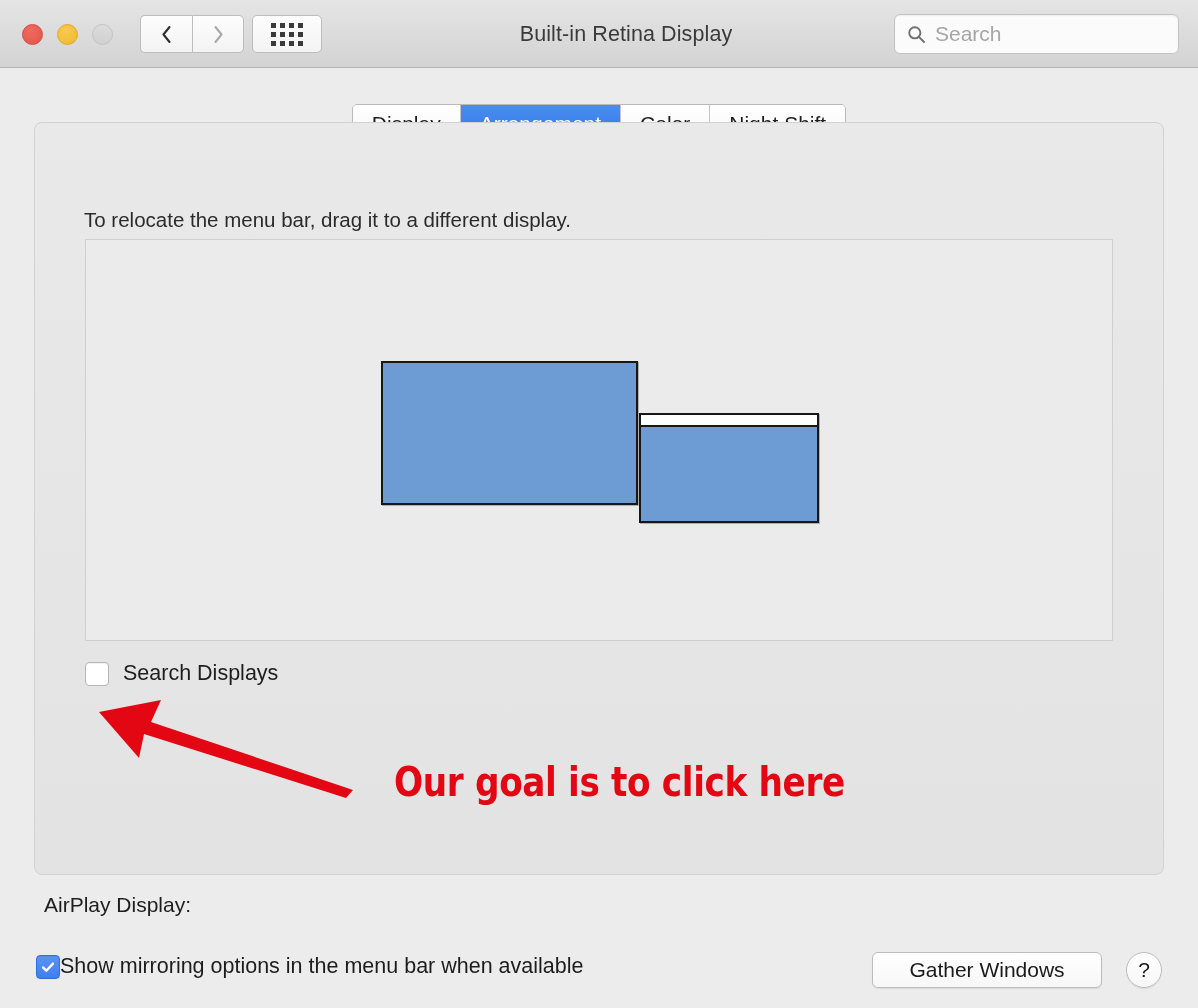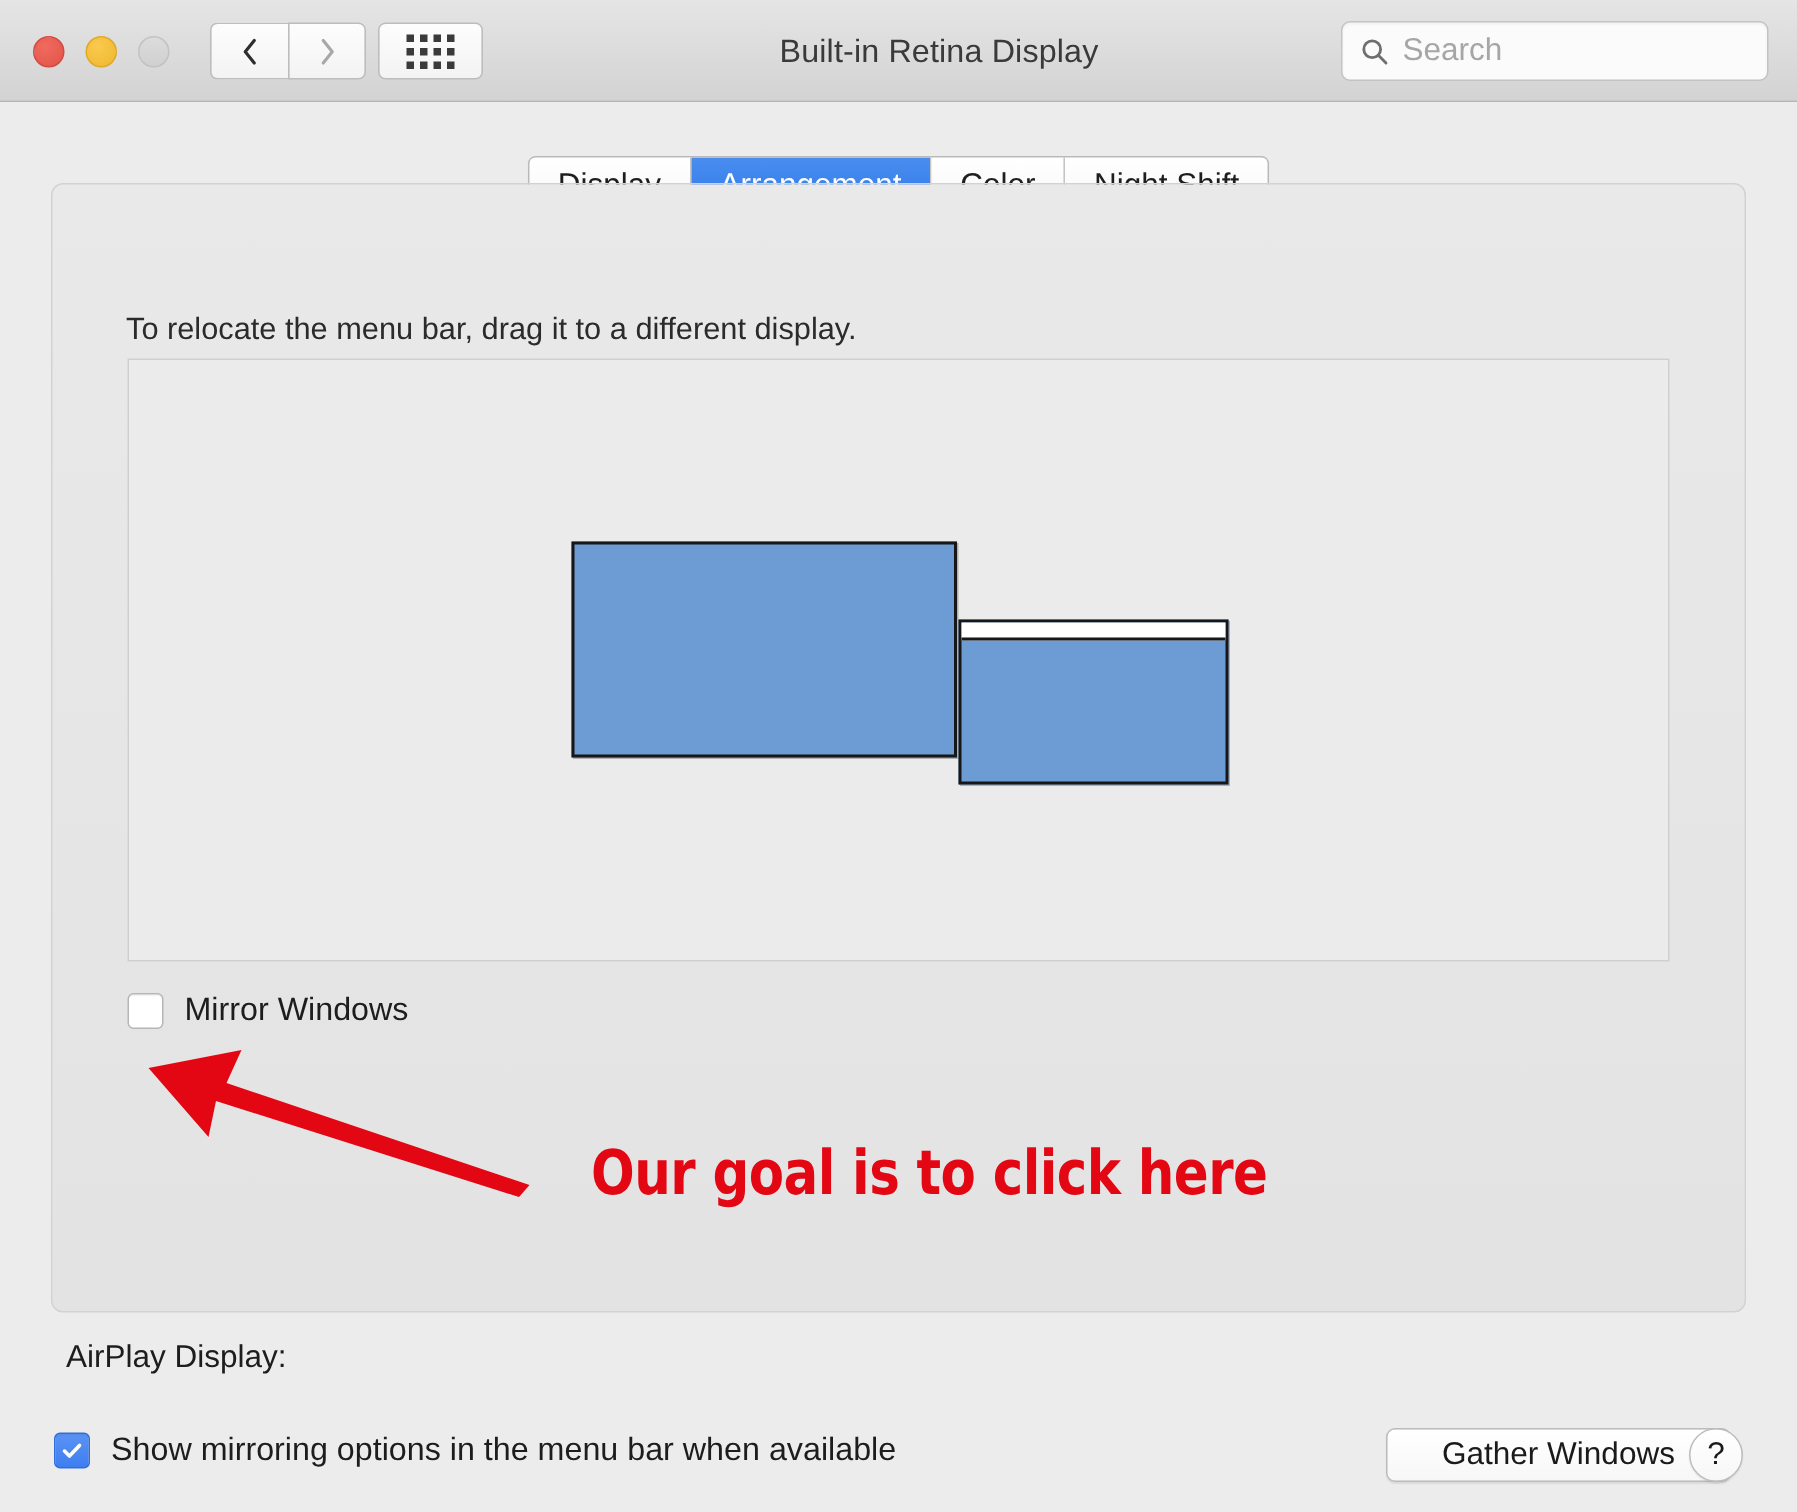--- a/index.html
+++ b/index.html
@@ -175,24 +175,24 @@
     border-radius: 0 4px 4px 0;
     display: flex; flex-direction: column; align-items: center; justify-content: center; gap: 2px;
   }
   #airplay-stepper svg { width: 13px; height: 9px; }
   #airplay-stepper path { fill: none; stroke: #fff; stroke-width: 2.2px; stroke-linecap: round; stroke-linejoin: round; }
 
   
   #bottom-row {
     position: absolute; left: 36px; top: 954px; display: flex; align-items: center;
   }
-  #show-mirroring-label { margin-left: 14px; font-size: 21.5px; color: #1d1d1d; }
+  #show-mirroring-label { margin-left: 0; font-size: 21.5px; color: #1d1d1d; }
 
   #gather-btn {
-    position: absolute; left: 924px; top: 952px;
+    position: absolute; left: 872px; top: 952px;
     width: 230px; height: 36px; border-radius: 6px;
     background: linear-gradient(to bottom, #ffffff, #f7f7f7);
     border: 1px solid #bcbcbc;
     display: flex; align-items: center; justify-content: center;
     font-size: 21px; color: #1a1a1a;
     box-shadow: 0 1px 1px rgba(0,0,0,.08);
   }
   #help-btn {
     position: absolute; left: 1126px; top: 952px;
     width: 36px; height: 36px; border-radius: 50%;
@@ -272,21 +272,21 @@
 
   <div id="display-canvas">
     <div class="display" id="display-main"></div>
     <div class="display" id="display-second">
       <div id="menubar-strip"></div>
     </div>
   </div>
 
   <div id="mirror-row">
     <div class="cbox"></div>
-    <span id="mirror-label">Mirror Windows</span>
+    <span id="mirror-label">Search Displays</span>
   </div>
 
   <svg id="arrow-svg" viewBox="0 0 300 110">
     <path d="M4 22 L66 10 L56 32 L258 100 L251 108 L49 44 L44 68 Z" fill="#e30613"></path>
   </svg>
   <div id="goal-text">Our goal is to click here</div>
 
   <div id="airplay-row">
     <span id="airplay-label">AirPlay Display:</span>
   </div>

